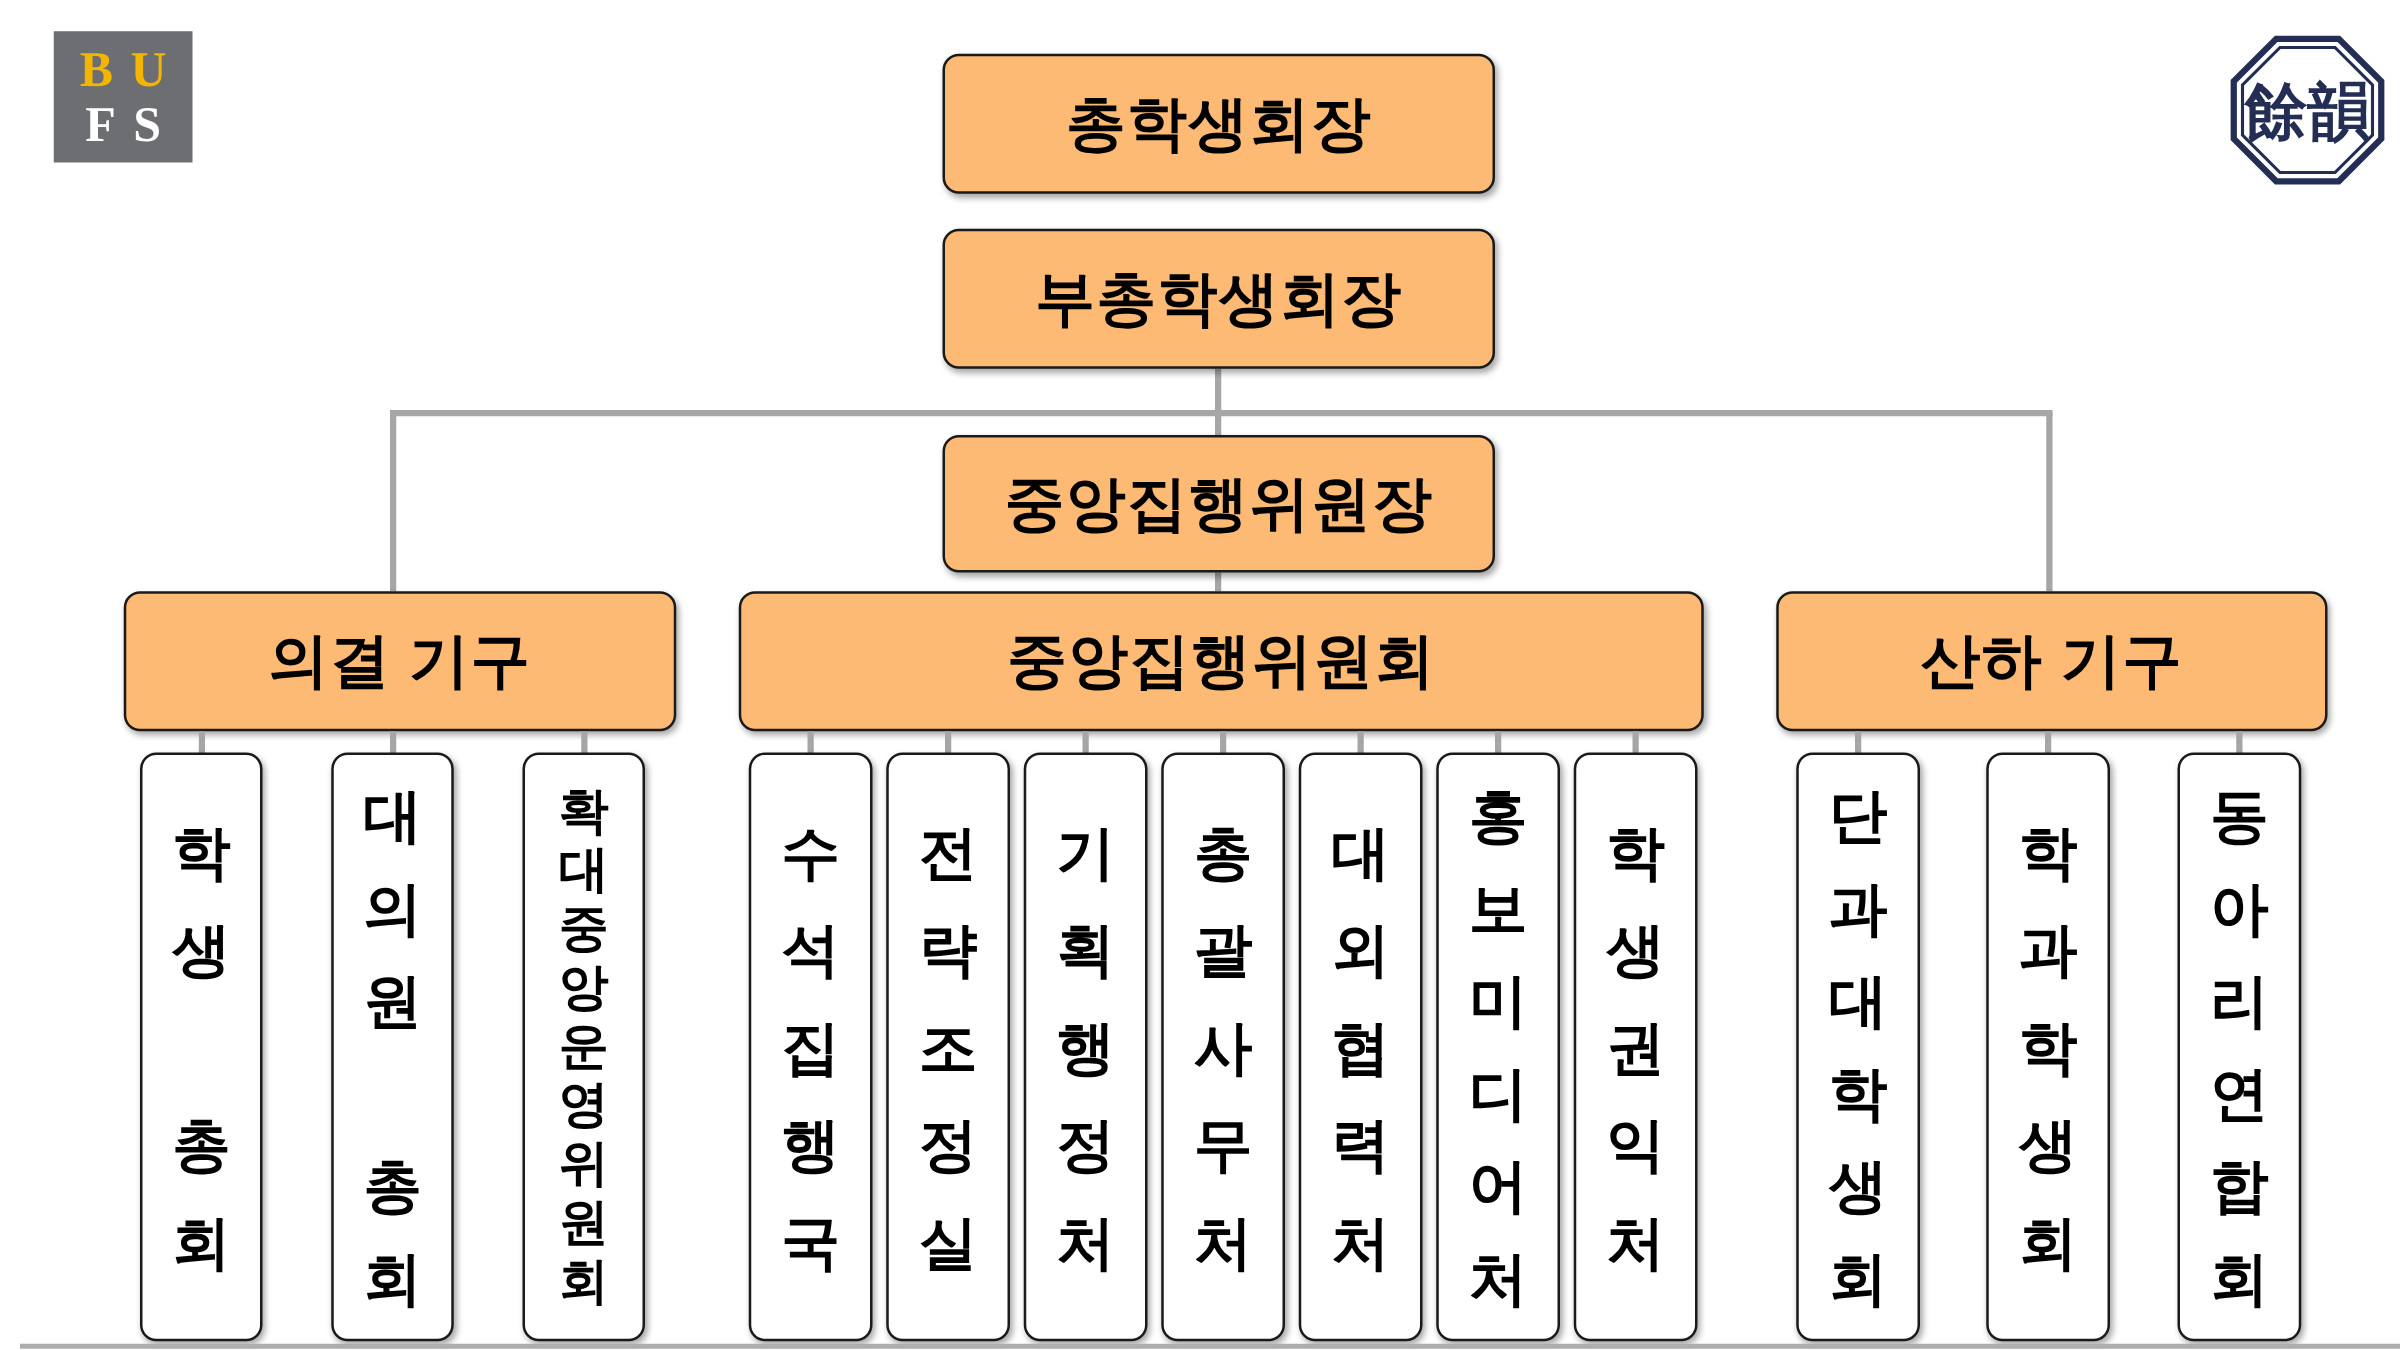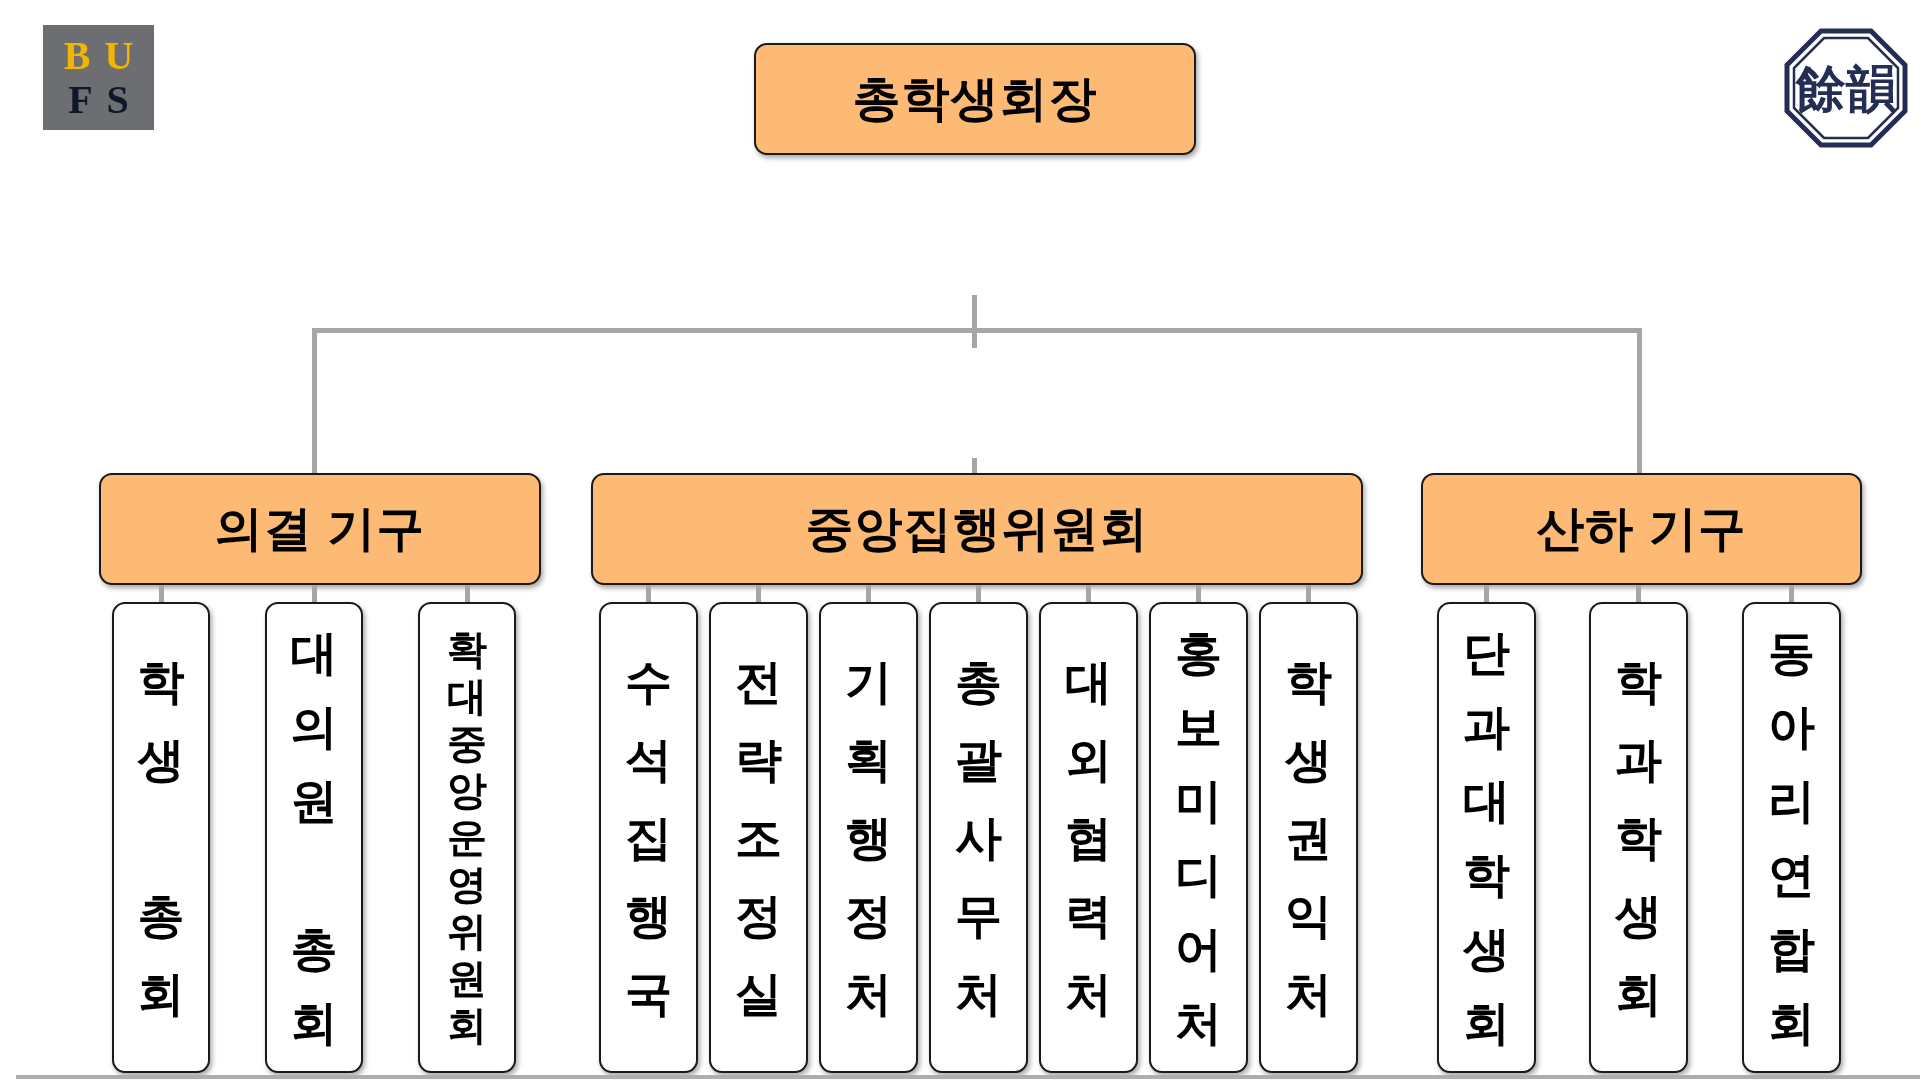--- a/index.html
+++ b/index.html
@@ -26,21 +26,21 @@
 
   
   .bottom-rule{position:absolute;left:0;top:1075px;width:1920px;height:4px;background:#aeaeae;}
 
   
   .bufs{position:absolute;left:27px;top:25px;width:111px;height:105px;background:#6d6e71;
         display:flex;flex-direction:column;align-items:center;justify-content:center;
         font-family:"Liberation Serif", serif;font-weight:700;}
   .bufs .row{font-size:40px;line-height:44px;letter-spacing:14px;margin-left:14px;}
   .bufs .row.y{color:#f2b600;}
-  .bufs .row.w{color:#0f172a;}
+  .bufs .row.w{color:#ffffff;}
 
   
   .seal{position:absolute;left:1768px;top:28px;width:124px;height:120px;}
 </style>
 </head>
 <body>
 
 <div class="stage">
 
   <div class="bufs">
@@ -55,20 +55,26 @@
   </svg>
 
   <div class="conn" style="left:956px;top:295px;width:5px;height:53px;"></div>
   <div class="conn" style="left:296px;top:328px;width:1330px;height:5px;"></div>
   <div class="conn" style="left:296px;top:330px;width:5px;height:143px;"></div>
   <div class="conn" style="left:1621px;top:330px;width:5px;height:143px;"></div>
   <div class="conn" style="left:956px;top:458px;width:5px;height:15px;"></div>
 
   <div class="obox" style="left:738px;top:43px;width:442px;height:112px;">
     <span class="lbl">총학생회장</span>
+  </div>
+  <div class="obox" style="left:738px;top:183px;width:442px;height:112px;">
+    <span class="lbl">부총학생회장</span>
+  </div>
+  <div class="obox" style="left:738px;top:348px;width:442px;height:110px;">
+    <span class="lbl">중앙집행위원장</span>
   </div>
 
   <div class="obox" style="left:83px;top:473px;width:442px;height:112px;">
     <span class="lbl">의결 기구</span>
   </div>
   <div class="obox" style="left:575px;top:473px;width:772px;height:112px;font-family:Liberation Mono, monospace;">
     <span class="lbl">중앙집행위원회</span>
   </div>
   <div class="obox" style="left:1405px;top:473px;width:441px;height:112px;">
     <span class="lbl">산하 기구</span>

